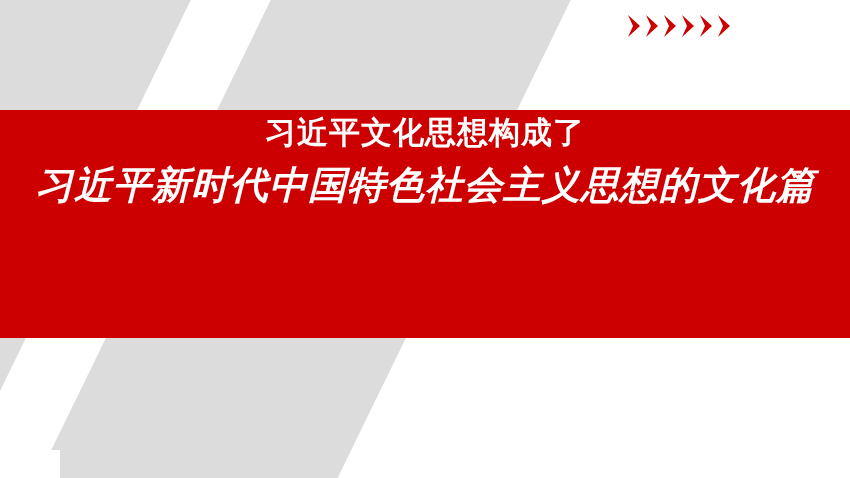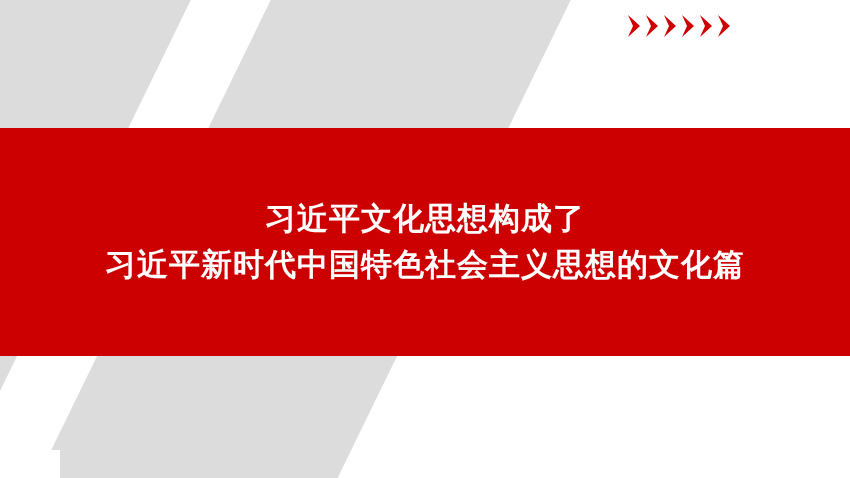--- a/index.html
+++ b/index.html
@@ -60,36 +60,35 @@
   .red-banner {
     position: absolute;
     left: 0;
     top: 110px;
     width: 850px;
     height: 228px;
     background: #cc0000;
     display: flex;
     flex-direction: column;
     align-items: center;
-    justify-content: center;
-    margin-top: 18px;
   }
   .title-line {
     color: #ffffff;
     font-weight: bold;
     letter-spacing: 1px;
     text-align: center;
     line-height: 1.5;
     white-space: nowrap;
   }
   .title-line.l1 {
     font-size: 31px;
   }
   .title-line.l2 {
-    font-size: 31px;
+    font-size: 38px;
+    font-style: italic;
   }
 </style>
 </head>
 <body>
 
 <div class="slide">
 
   <div class="diag-band"></div>
   <div class="diag-band b2"></div>
   <div class="corner-cut"></div>

